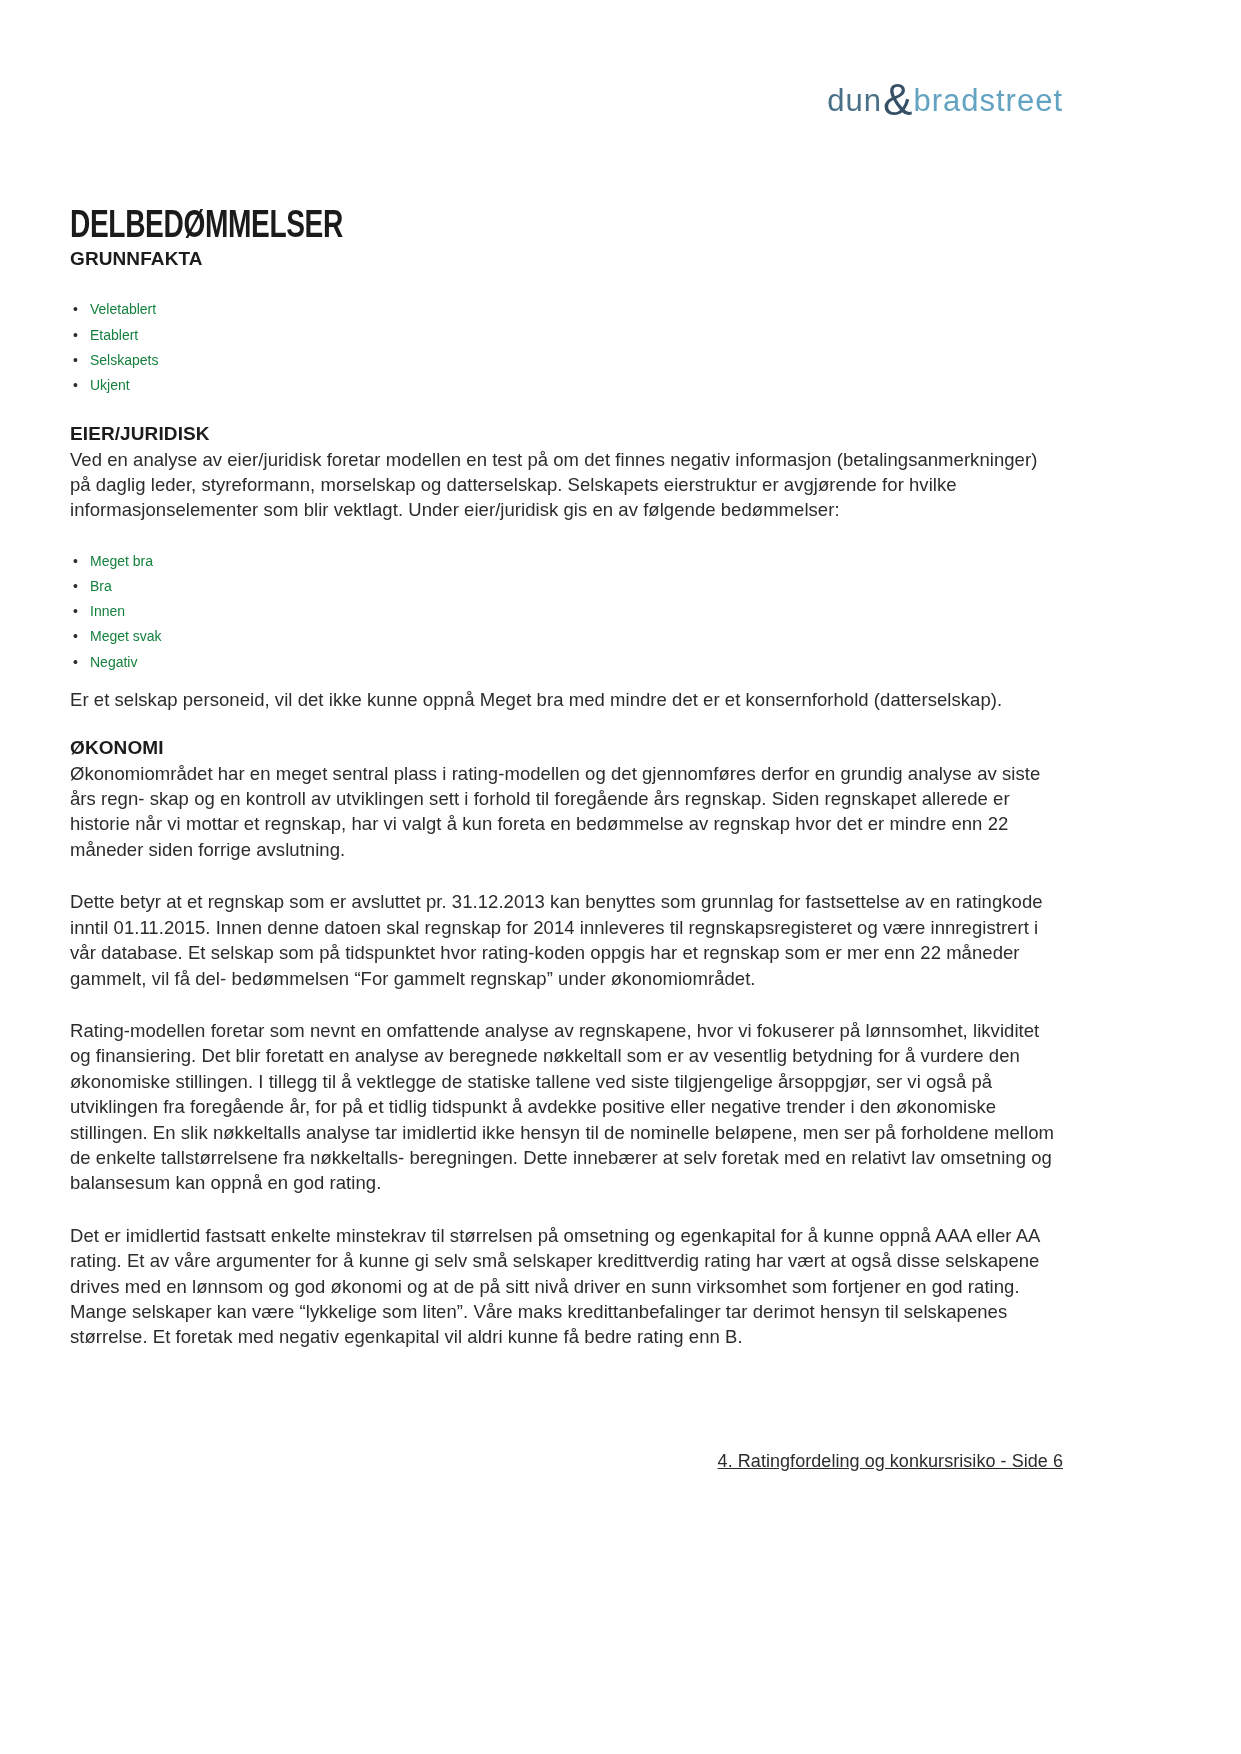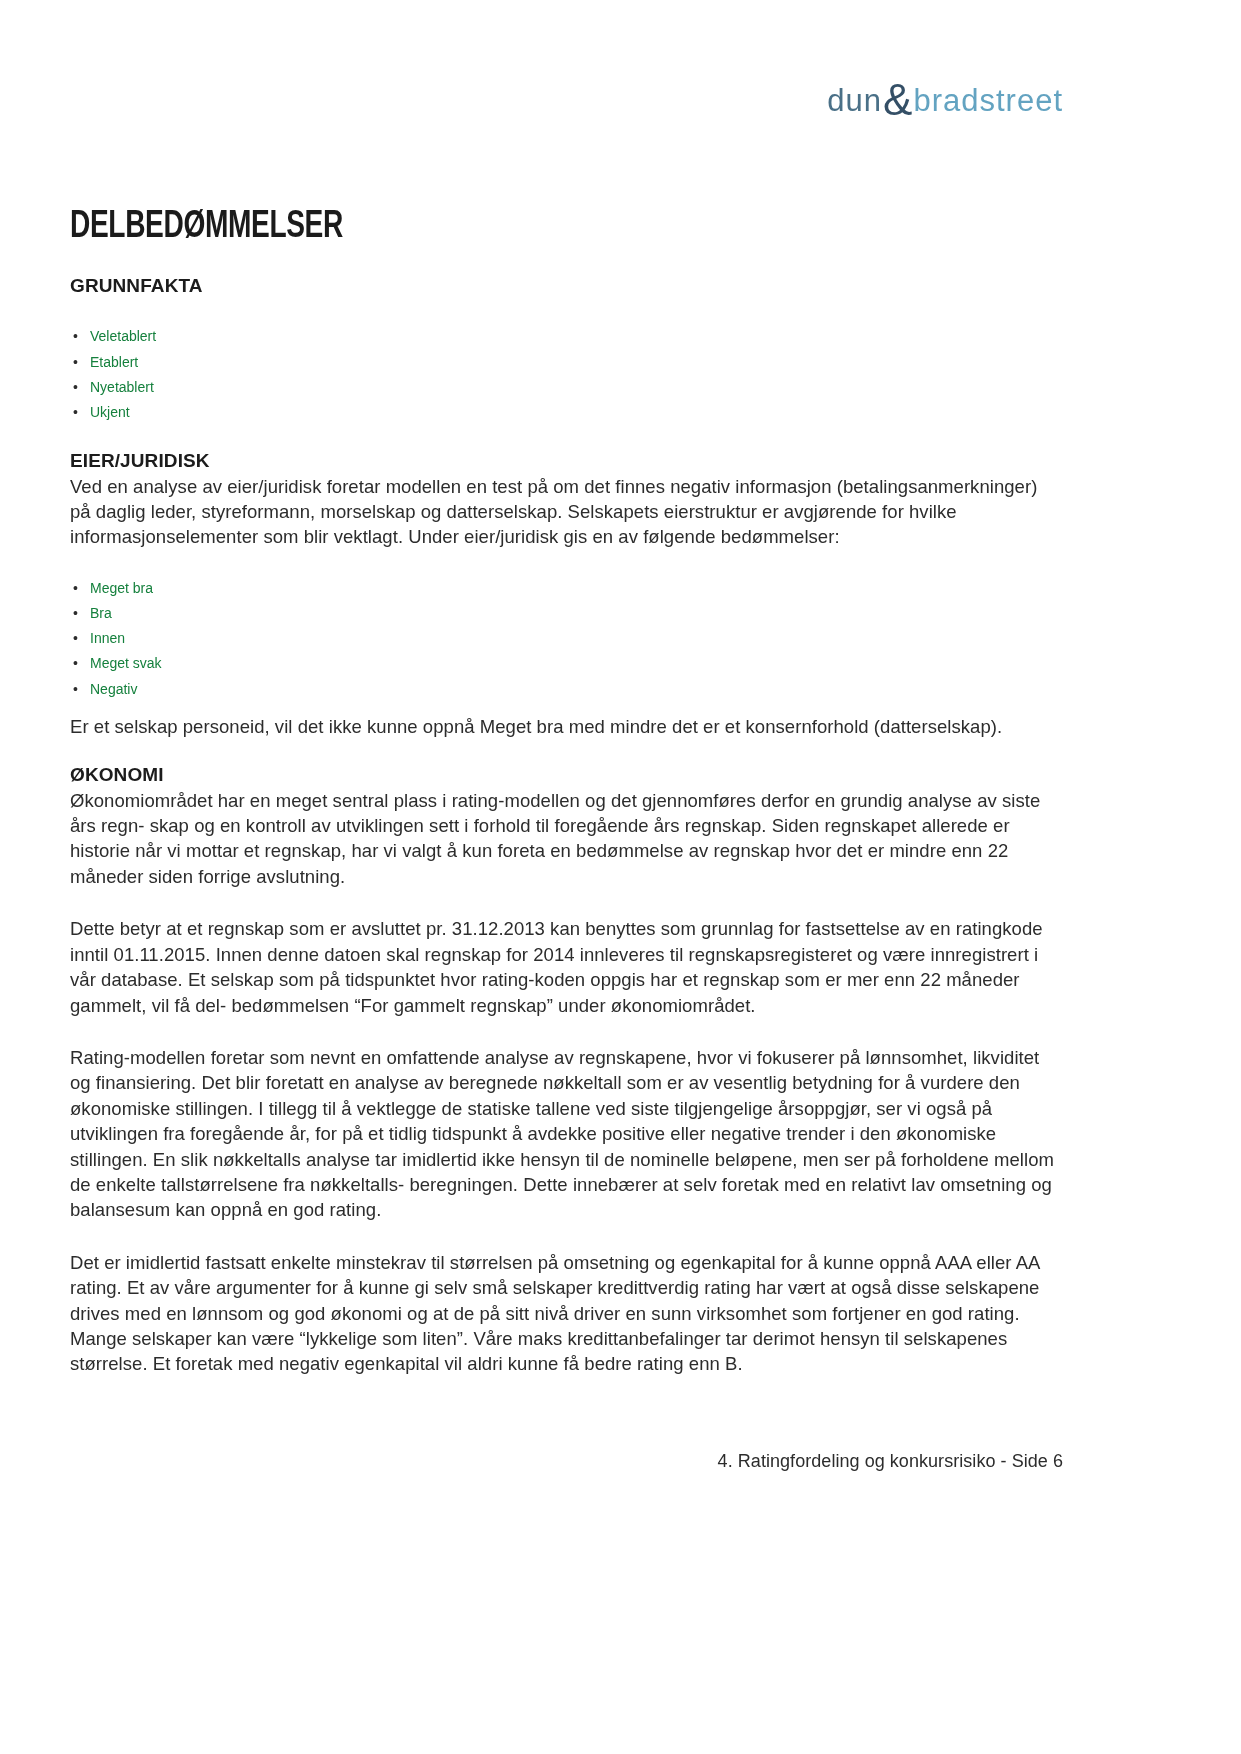--- a/index.html
+++ b/index.html
@@ -58,21 +58,21 @@
     line-height:44px;
   }
   
   .section-heading {
     font-size:19px;
     font-weight:700;
     color:#1c1c1c;
     line-height:25.4px;
     letter-spacing:0.1px;
   }
-  .section-heading.first { margin-top:27px; }
+  .section-heading.first { }
   .section-heading.after-list { margin-top:23px; }
   p.body {
     font-size:18.5px;
     line-height:25.4px;
     color:#2c2c2c;
     letter-spacing:0.05px;
   }
   p.body + p.body { margin-top:27px; }
   p.body.gap-top { margin-top:12px; }
   ul.bullets {
@@ -95,20 +95,21 @@
   }
   
   .footer {
     position:absolute;
     right:178px;
     bottom:46px;
     font-size:18px;
     color:#2c2c2c;
     text-align:right;
     letter-spacing:0.05px;
+    text-decoration:underline;
   }
 </style>
 </head>
 <body>
 
 <div class="page">
 
   <div class="logo-row">
     <div class="logo">
       <span class="dun">dun</span>
@@ -116,21 +117,21 @@
         <span class="bradstreet">bradstreet</span>
     </div>
   </div>
 
   <h1 class="doc-title">DELBEDØMMELSER</h1>
 
   <h2 class="section-heading first">GRUNNFAKTA</h2>
   <ul class="bullets">
     <li>Veletablert</li>
     <li>Etablert</li>
-    <li>Nyetablert</li>
+    <li>Selskapets</li>
     <li>Ukjent</li>
   </ul>
 
   <h2 class="section-heading after-list">EIER/JURIDISK</h2>
   <p class="body">Ved en analyse av eier/juridisk foretar modellen en test på om det finnes negativ informasjon (betalingsanmerkninger) på daglig leder, styreformann, morselskap og datterselskap. Selskapets eierstruktur er avgjørende for hvilke informasjonselementer som blir vektlagt. Under eier/juridisk gis en av følgende bedømmelser:</p>
   <ul class="bullets">
     <li>Meget bra</li>
     <li>Bra</li>
     <li>Innen</li>
     <li>Meget svak</li>

